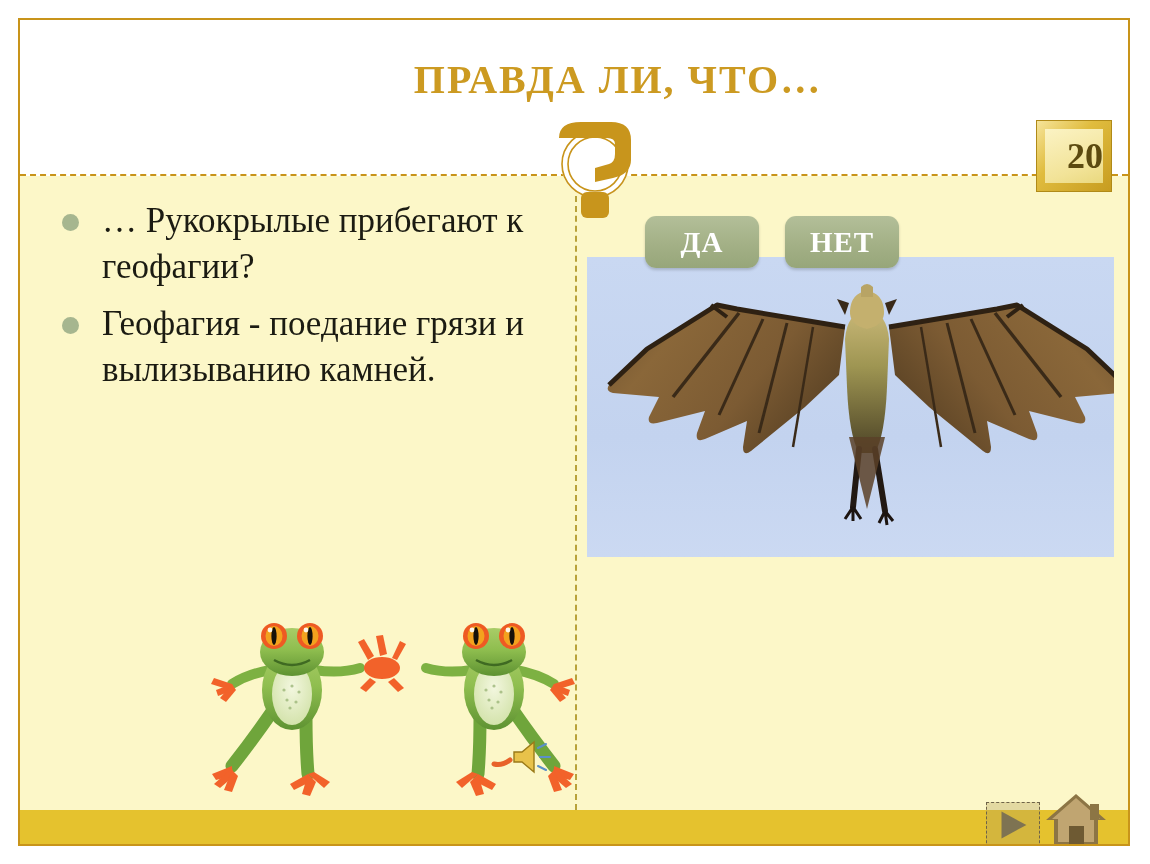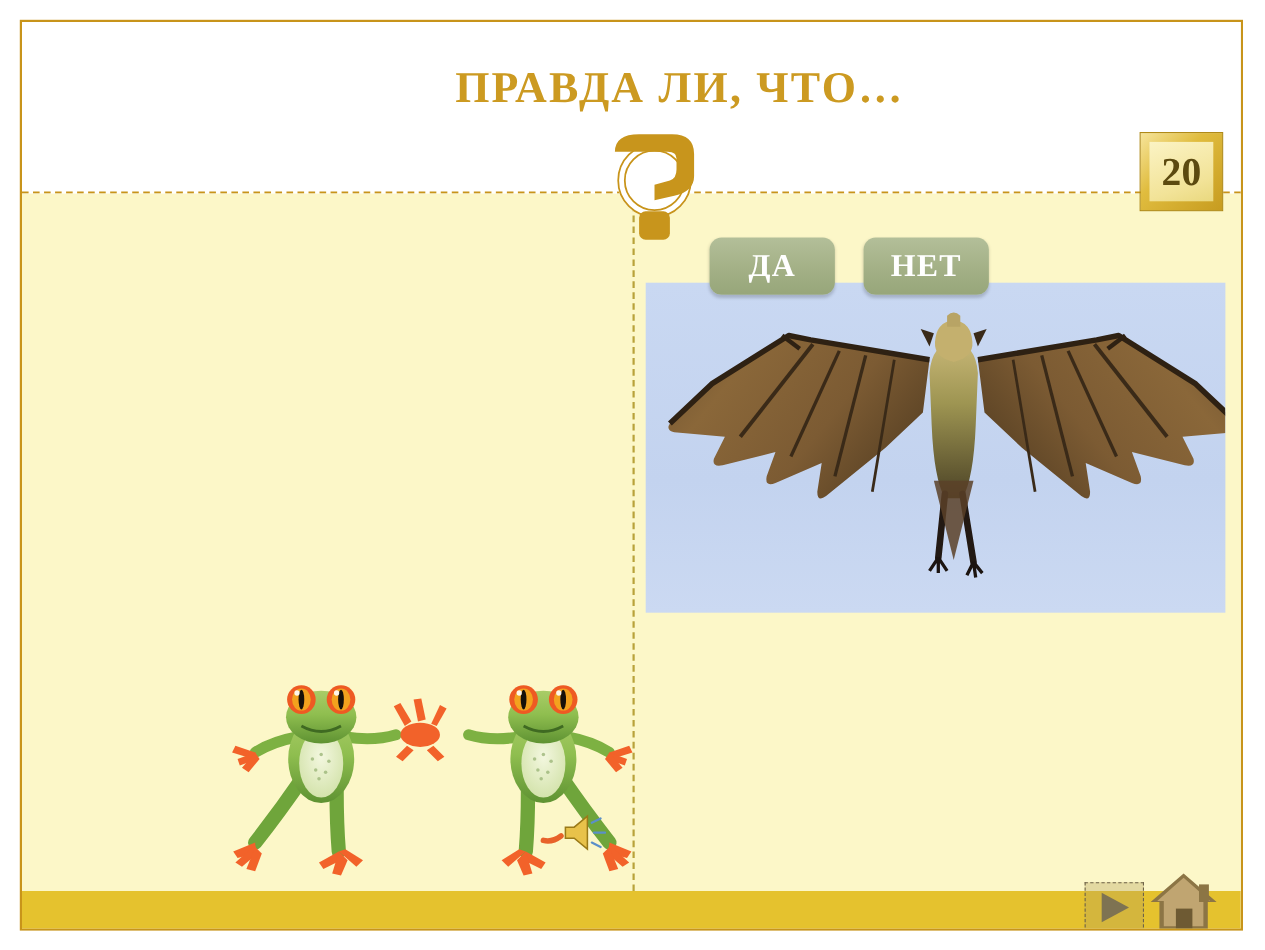--- a/index.html
+++ b/index.html
@@ -103,21 +103,21 @@
     background: linear-gradient(135deg,#F6E49A 0%, #E0BC3E 40%, #C79C20 100%);
     border: 1px solid #B08A18;
     box-sizing: border-box;
   }
   #number-badge .inner {
     position: absolute;
     left: 9px; top: 9px; right: 9px; bottom: 9px;
     background: linear-gradient(160deg,#FBF3C4 0%, #F2E398 70%, #E9D87E 100%);
     display: flex;
     align-items: center;
-    justify-content: center;
+    justify-content: flex-end;
   }
   #number-badge .num {
     color: #5C4A10;
     font-size: 36px;
     font-weight: bold;
     font-family: "Liberation Serif", "DejaVu Serif", serif;
     line-height: 1;
   }
 
   
@@ -248,20 +248,30 @@
     </svg>
   </div>
 
   <div id="number-badge">
     <div class="frame"></div>
     <div class="inner">
       <span class="num">20</span>
     </div>
   </div>
 
+  <div id="bullet-list">
+    <div class="bullet-item">
+      <span class="bullet-dot"></span>
+      <span>… Рукокрылые прибегают к геофагии?</span>
+    </div>
+    <div class="bullet-item">
+      <span class="bullet-dot"></span>
+      <span>Геофагия - поедание грязи и вылизыванию камней.</span>
+    </div>
+  </div>
 
   <div id="answer-buttons">
     <div class="answer-btn">ДА</div>
     <div class="answer-btn">НЕТ</div>
   </div>
 
   <div id="bat-photo">
     <svg viewBox="0 0 527 300" width="527" height="300">
       <defs>
         <linearGradient id="wingL" x1="0" y1="0" x2="1" y2="0.5">

